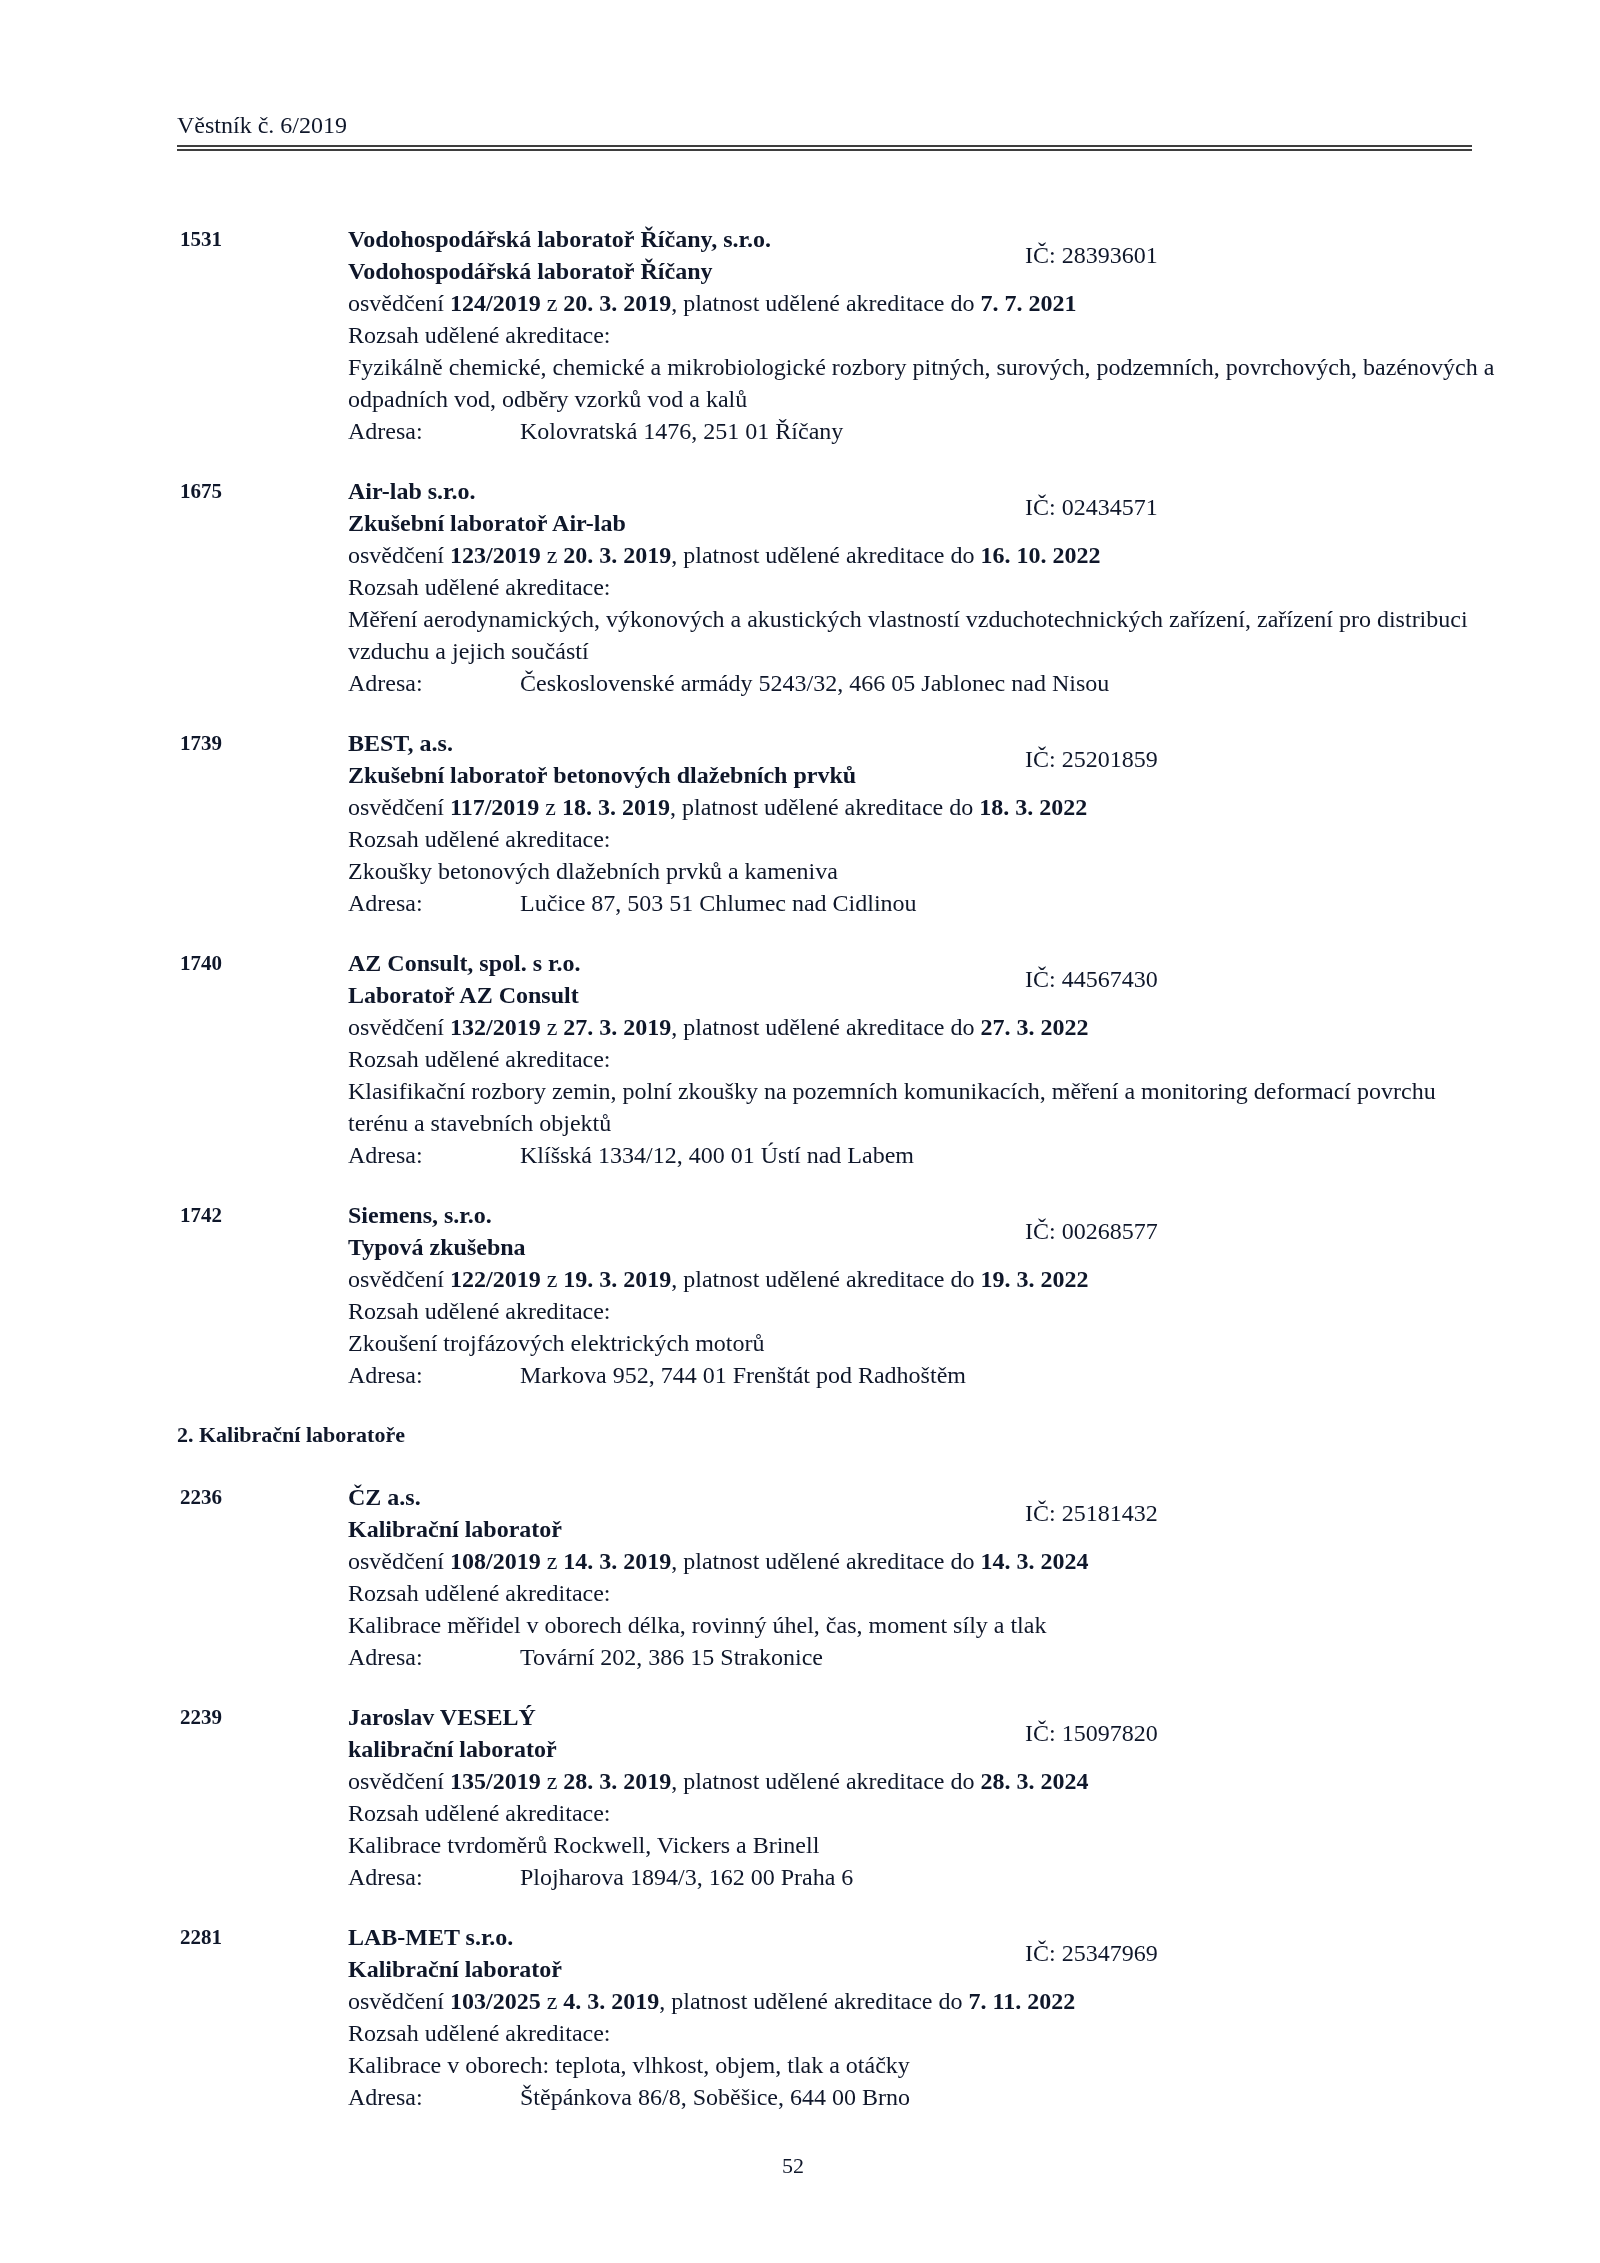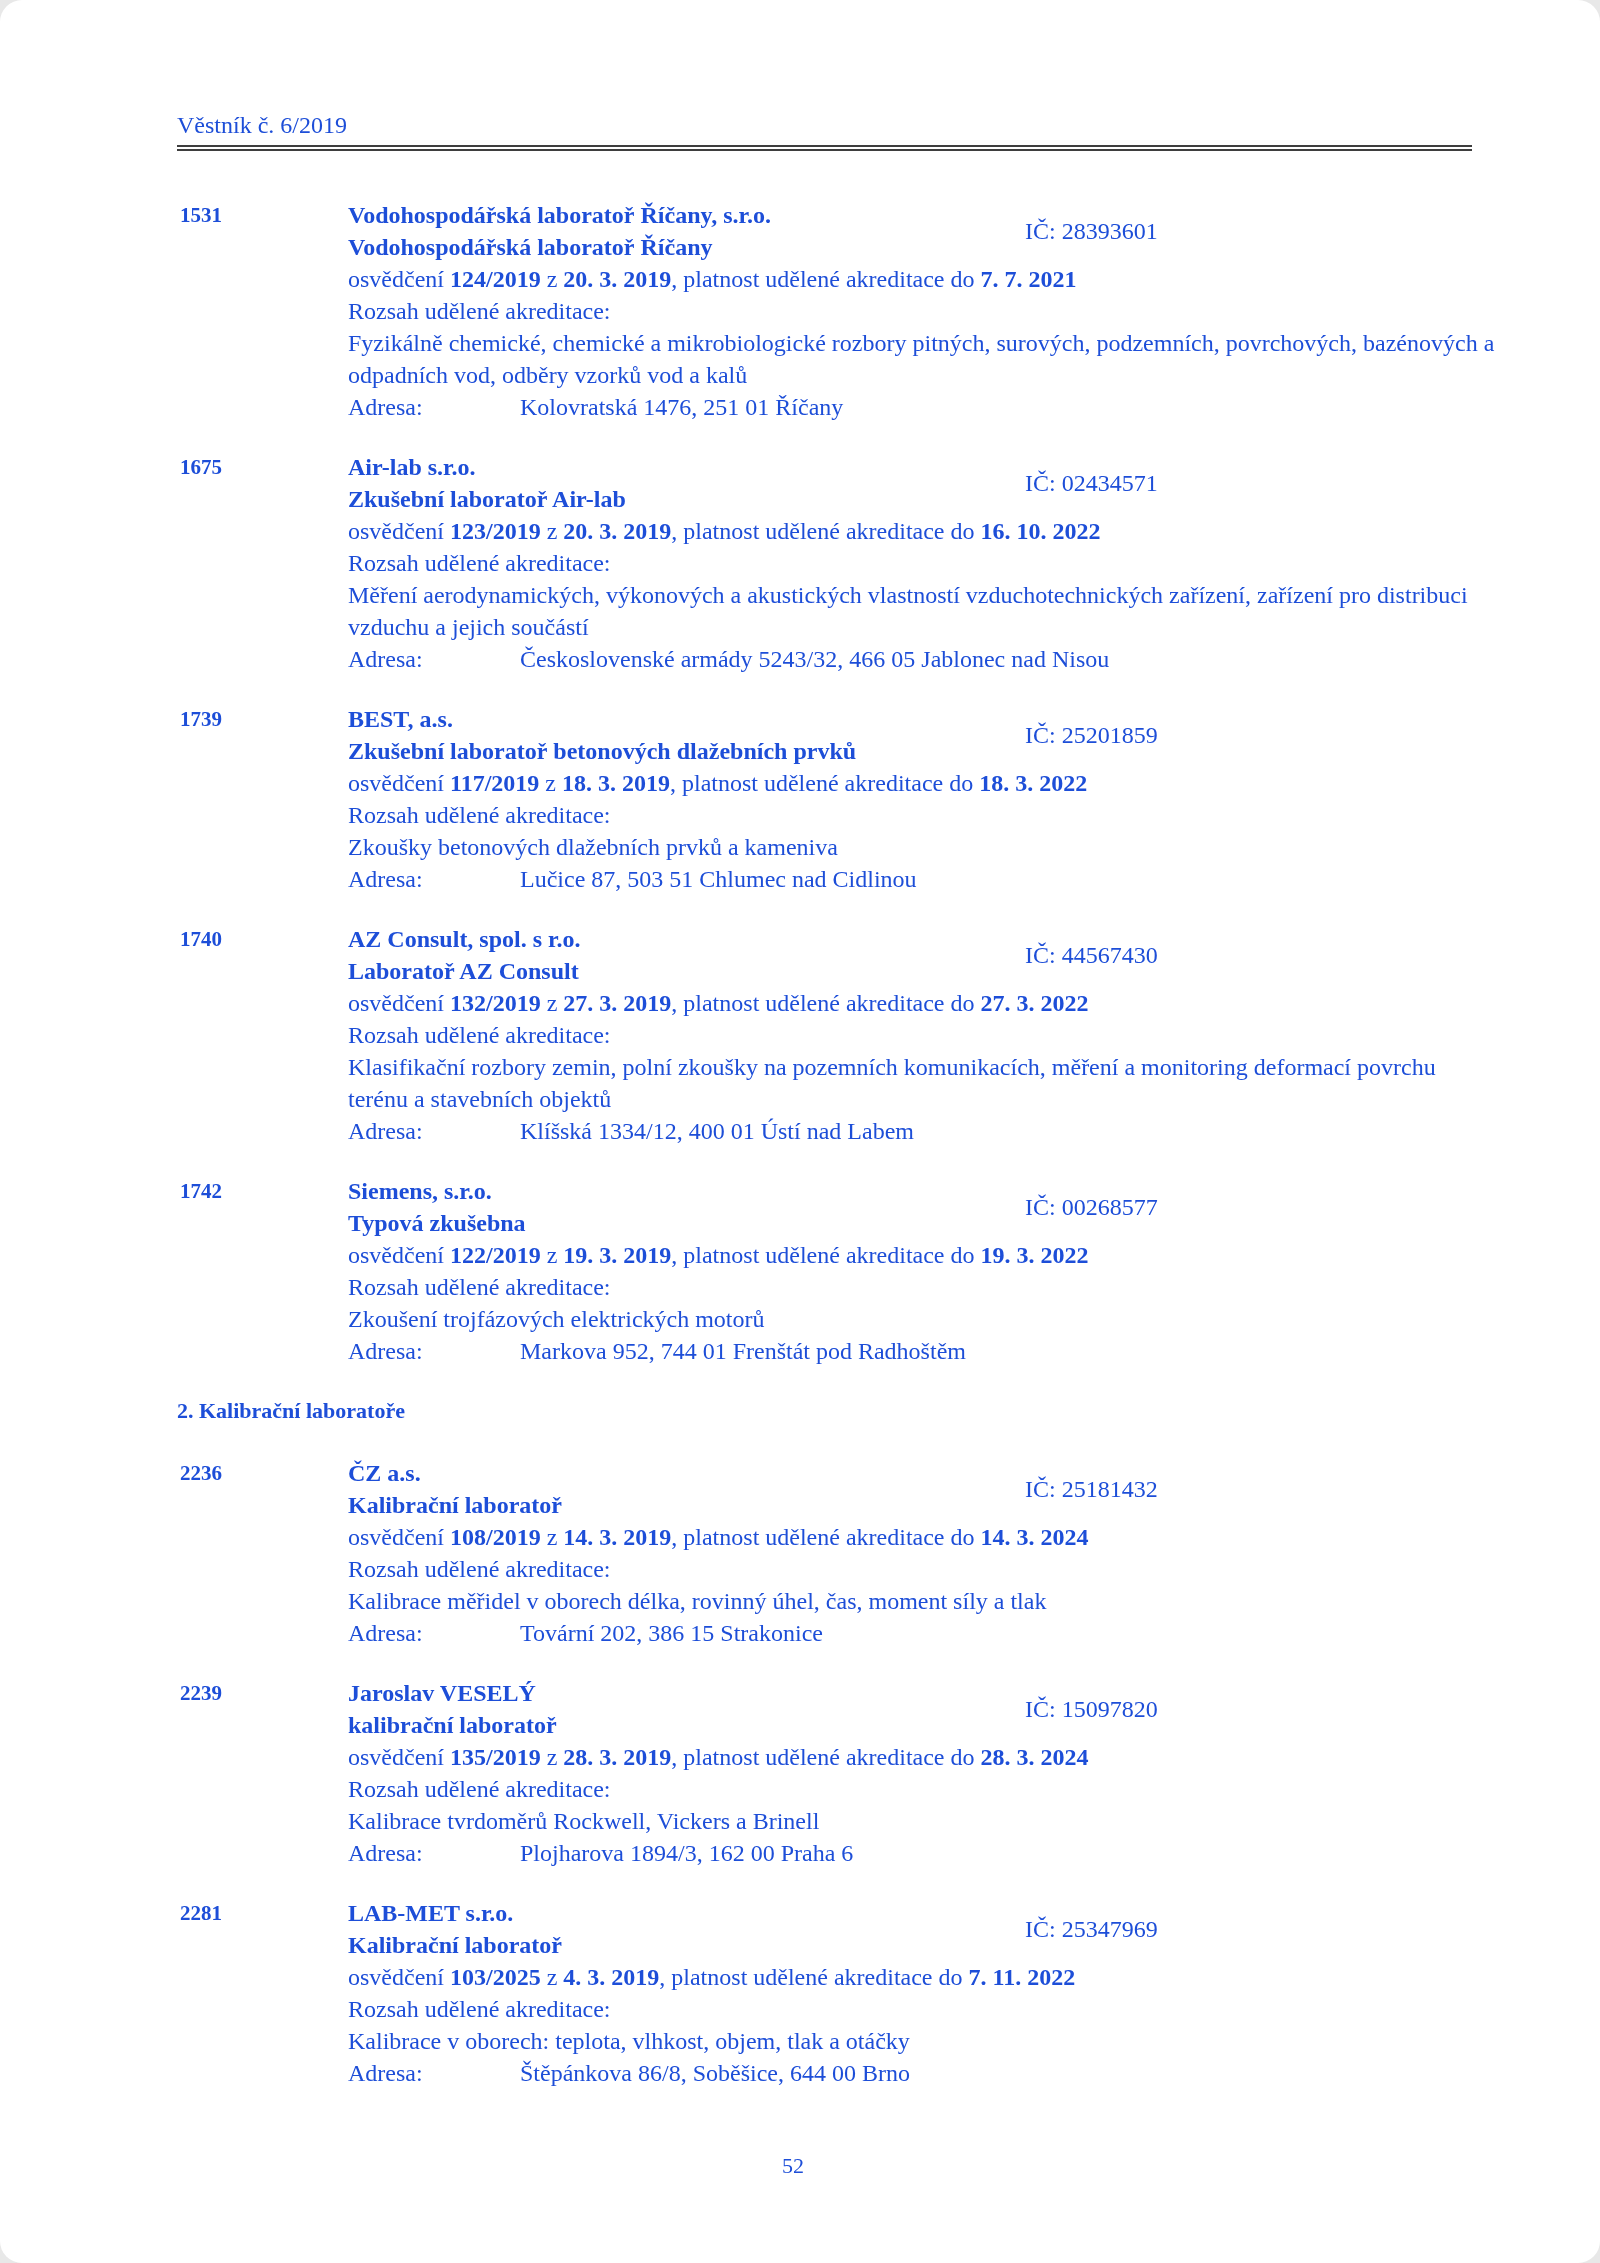--- a/index.html
+++ b/index.html
@@ -1,24 +1,24 @@
 <!DOCTYPE html>
 <html><head>
 <meta charset="utf-8">
 <style>
   html,body{margin:0;padding:0;background:#e8e8e8;}
   .page{
     width:1600px;height:2263px;background:#ffffff;position:relative;overflow:hidden;
-    font-family:"Liberation Serif","DejaVu Serif",serif;color:#1d4ed8;margin:0 auto;border-radius:22px;
+    font-family:"Liberation Serif","DejaVu Serif",serif;color:#0f172a;margin:0 auto;
   }
   .page-header{position:absolute;top:110px;left:177px;width:1295px;}
   .page-header-title{font-size:24px;line-height:30px;}
   .rule{margin-top:5px;height:2px;border-top:2px solid #3e3e3e;border-bottom:2px solid #3e3e3e;}
   .content{position:absolute;top:199px;left:180px;width:1316px;}
-  .entry{display:flex;margin-bottom:28px;}
+  .entry{display:flex;margin-bottom:28px;margin-top:24px;}
   .num{width:168px;flex:none;font-size:21px;line-height:32px;font-weight:bold;}
   .body{width:1148px;}
   .line{font-size:24px;line-height:32px;}
   .bold{font-weight:bold;}
   .rel{position:relative;}
   .ic{position:absolute;left:677px;top:16px;font-weight:normal;}
   .addr-label{display:inline-block;width:172px;}
   .section-heading{font-size:22px;line-height:32px;font-weight:bold;margin:22px 0 30px -3px;}
   .page-footer{position:absolute;top:2152px;left:0;width:1586px;text-align:center;font-size:22px;line-height:28px;}
 </style>

